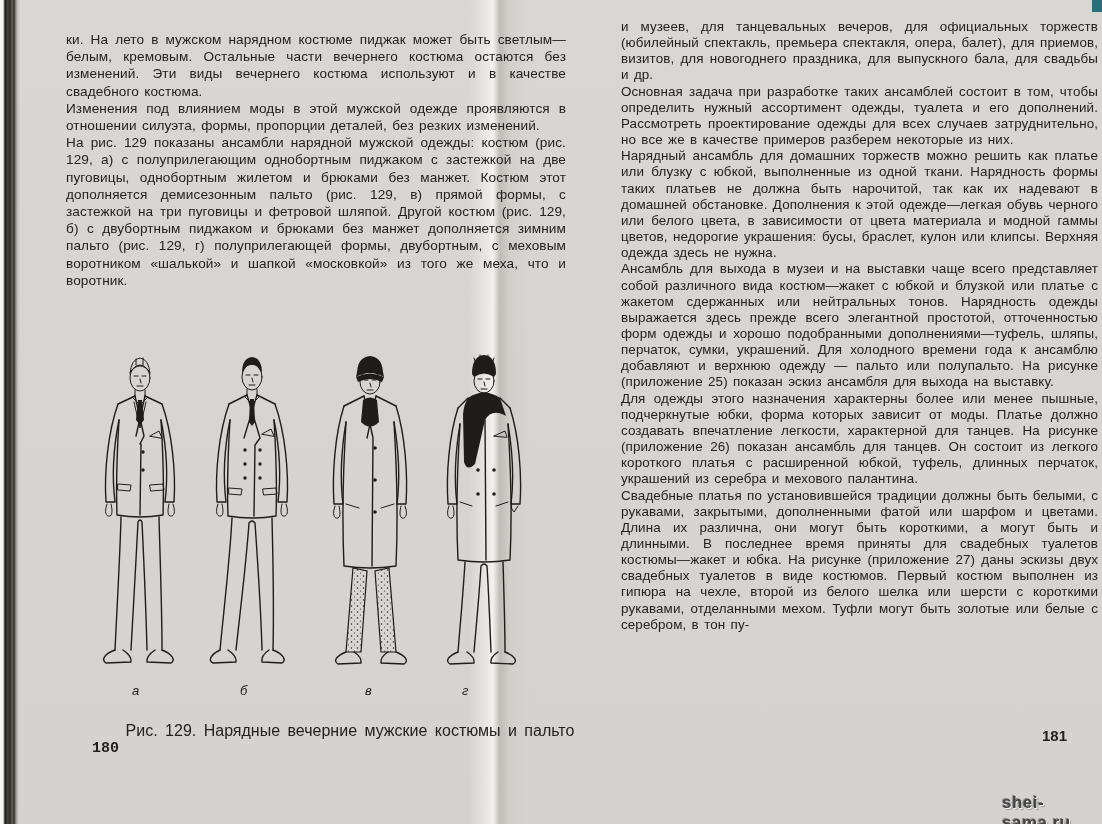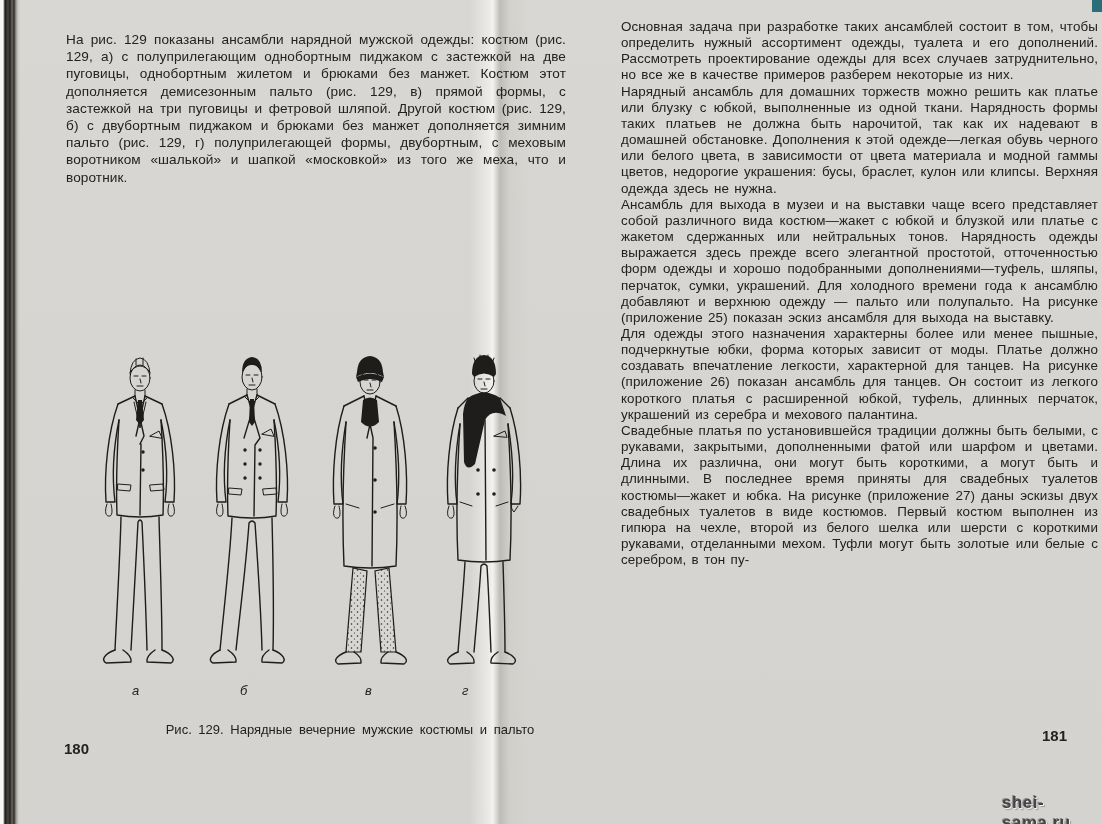--- a/index.html
+++ b/index.html
@@ -30,43 +30,45 @@
 
   .figure-wrap{position:absolute;left:62px;top:352px;width:500px;height:360px;}
   .figure-wrap svg{display:block;}
   .fig-label{position:absolute;top:331px;font-size:13px;font-style:italic;color:#232220;}
   .fig-label.l0{left:70px;}
   .fig-label.l1{left:178px;}
   .fig-label.l2{left:303px;}
   .fig-label.l3{left:400px;}
 
   .caption{position:absolute;left:120px;top:722px;width:460px;text-align:center;
-    font-size:13px;color:#232220;word-spacing:3px;}
+    font-size:16px;color:#232220;word-spacing:3px;}
   .pageno{position:absolute;font-size:15px;font-weight:bold;color:#232220;}
-  .pageno-left{left:64px;top:740px;}
+  .pageno-left{left:92px;top:740px;font-family:Liberation Mono, monospace;}
   .pageno-right{left:1042px;top:727px;}
 
   .watermark{position:absolute;left:1002px;top:793px;font-size:17px;font-weight:bold;
     color:#454545;letter-spacing:.5px;
     text-shadow:-1px -1px 0 rgba(130,130,130,.9),1px 1px 0 rgba(245,245,243,.95),2px 2px 1px rgba(60,60,60,.35);}
 
   .ink{stroke:#1e1d1b;stroke-width:1.4;fill:none;stroke-linecap:round;stroke-linejoin:round;}
   .ink-thin{stroke:#1e1d1b;stroke-width:1;fill:none;stroke-linecap:round;}
   .fill-dark{fill:#1e1d1b;stroke:none;}
 </style>
 </head>
 <body>
 
 <div class="scan">
 
   <div class="book-edge"></div>
   <div class="gutter"></div>
   <div class="corner-teal"></div>
 
   <div class="page-text left-text">
+    <p>ки. На лето в мужском нарядном костюме пиджак может быть светлым—белым, кремовым. Остальные части вечернего костюма остаются без изменений. Эти виды вечернего костюма используют и в качестве свадебного костюма.</p>
+    <p>Изменения под влиянием моды в этой мужской одежде проявляются в отношении силуэта, формы, пропорции деталей, без резких изменений.</p>
     <p>На рис. 129 показаны ансамбли нарядной мужской одежды: костюм (рис. 129, а) с полуприлегающим однобортным пиджаком с застежкой на две пуговицы, однобортным жилетом и брюками без манжет. Костюм этот дополняется демисезонным пальто (рис. 129, в) прямой формы, с застежкой на три пуговицы и фетровой шляпой. Другой костюм (рис. 129, б) с двубортным пиджаком и брюками без манжет дополняется зимним пальто (рис. 129, г) полуприлегающей формы, двубортным, с меховым воротником «шалькой» и шапкой «московкой» из того же меха, что и воротник.</p>
   </div>
 
   <div class="figure-wrap">
     <svg width="500" height="330" viewBox="0 0 500 330">
       <defs>
         <pattern id="speck" width="6" height="6" patternUnits="userSpaceOnUse">
           <rect width="6" height="6" fill="#d8d6d2"></rect>
           <circle cx="1.5" cy="2" r="0.8" fill="#2a2927"></circle>
           <circle cx="4.5" cy="5" r="0.6" fill="#2a2927"></circle>
@@ -170,20 +172,21 @@
     <span class="fig-label l0">а</span>
     <span class="fig-label l1">б</span>
     <span class="fig-label l2">в</span>
     <span class="fig-label l3">г</span>
   </div>
 
   <div class="caption">Рис. 129. Нарядные вечерние мужские костюмы и пальто</div>
   <div class="pageno pageno-left">180</div>
 
   <div class="page-text right-text">
+    <p>и музеев, для танцевальных вечеров, для официальных торжеств (юбилейный спектакль, премьера спектакля, опера, балет), для приемов, визитов, для новогоднего праздника, для выпускного бала, для свадьбы и др.</p>
     <p>Основная задача при разработке таких ансамблей состоит в том, чтобы определить нужный ассортимент одежды, туалета и его дополнений. Рассмотреть проектирование одежды для всех случаев затруднительно, но все же в качестве примеров разберем некоторые из них.</p>
     <p>Нарядный ансамбль для домашних торжеств можно решить как платье или блузку с юбкой, выполненные из одной ткани. Нарядность формы таких платьев не должна быть нарочитой, так как их надевают в домашней обстановке. Дополнения к этой одежде—легкая обувь черного или белого цвета, в зависимости от цвета материала и модной гаммы цветов, недорогие украшения: бусы, браслет, кулон или клипсы. Верхняя одежда здесь не нужна.</p>
     <p>Ансамбль для выхода в музеи и на выставки чаще всего представляет собой различного вида костюм—жакет с юбкой и блузкой или платье с жакетом сдержанных или нейтральных тонов. Нарядность одежды выражается здесь прежде всего элегантной простотой, отточенностью форм одежды и хорошо подобранными дополнениями—туфель, шляпы, перчаток, сумки, украшений. Для холодного времени года к ансамблю добавляют и верхнюю одежду — пальто или полупальто. На рисунке (приложение 25) показан эскиз ансамбля для выхода на выставку.</p>
     <p>Для одежды этого назначения характерны более или менее пышные, подчеркнутые юбки, форма которых зависит от моды. Платье должно создавать впечатление легкости, характерной для танцев. На рисунке (приложение 26) показан ансамбль для танцев. Он состоит из легкого короткого платья с расширенной юбкой, туфель, длинных перчаток, украшений из серебра и мехового палантина.</p>
     <p>Свадебные платья по установившейся традиции должны быть белыми, с рукавами, закрытыми, дополненными фатой или шарфом и цветами. Длина их различна, они могут быть короткими, а могут быть и длинными. В последнее время приняты для свадебных туалетов костюмы—жакет и юбка. На рисунке (приложение 27) даны эскизы двух свадебных туалетов в виде костюмов. Первый костюм выполнен из гипюра на чехле, второй из белого шелка или шерсти с короткими рукавами, отделанными мехом. Туфли могут быть золотые или белые с серебром, в тон пу-</p>
   </div>
 
   <div class="pageno pageno-right">181</div>
   <div class="watermark">shei-sama.ru</div>
 

